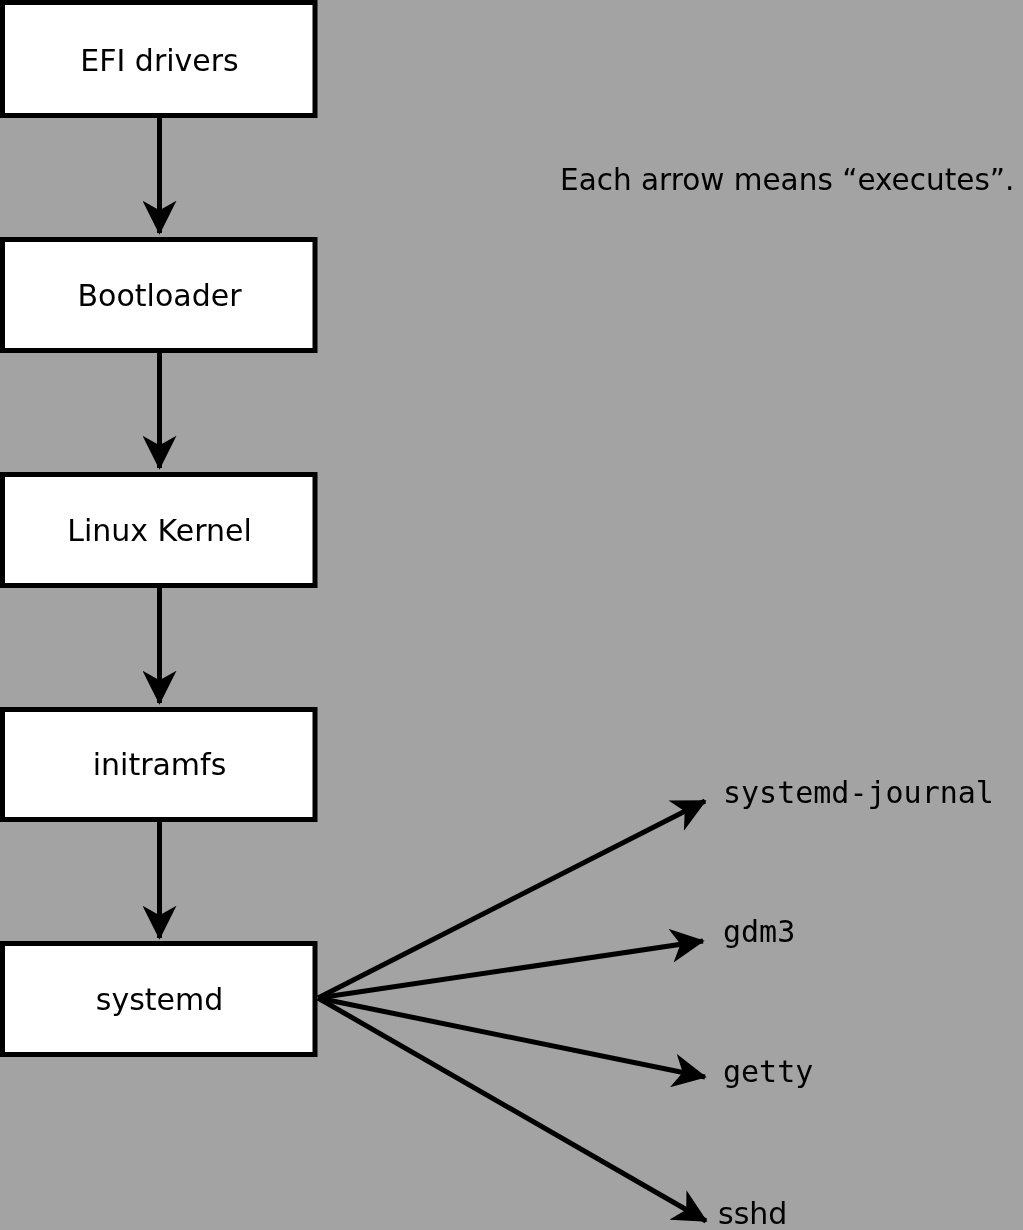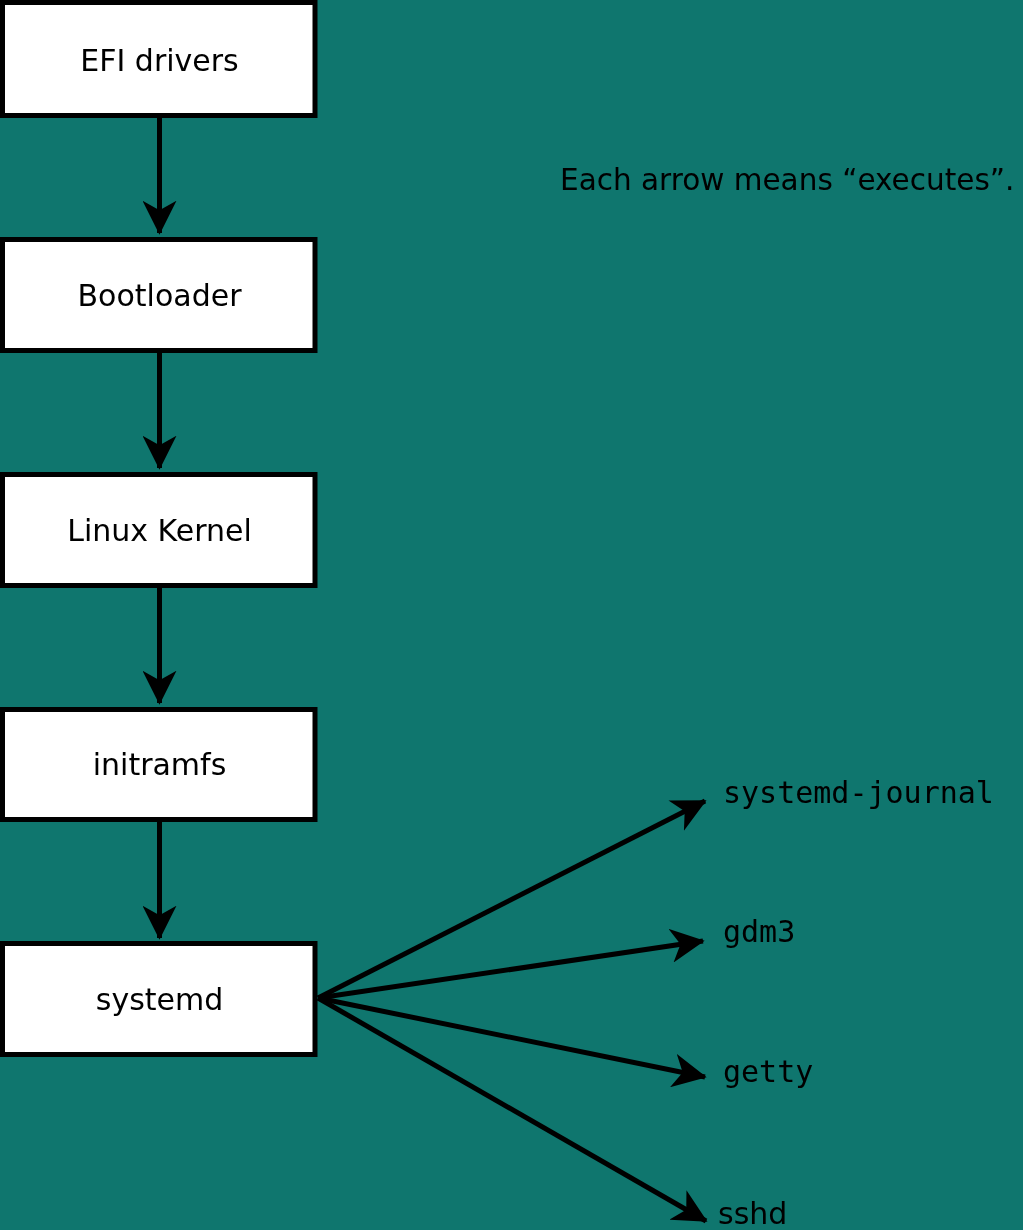--- a/index.html
+++ b/index.html
@@ -7,21 +7,21 @@
     padding: 0;
     background: #ffffff;
     width: 1023px;
     height: 1230px;
     overflow: hidden;
   }
   .diagram-stage {
     position: relative;
     width: 1023px;
     height: 1230px;
-    background: #0f766e;
+    background: #a3a3a3;
   }
   svg { display: block; }
   .node-rect {
     fill: #ffffff;
     stroke: #000000;
     stroke-width: 5;
   }
   .node-label {
     font-family: "DejaVu Sans", "Liberation Sans", sans-serif;
     font-size: 30px;

